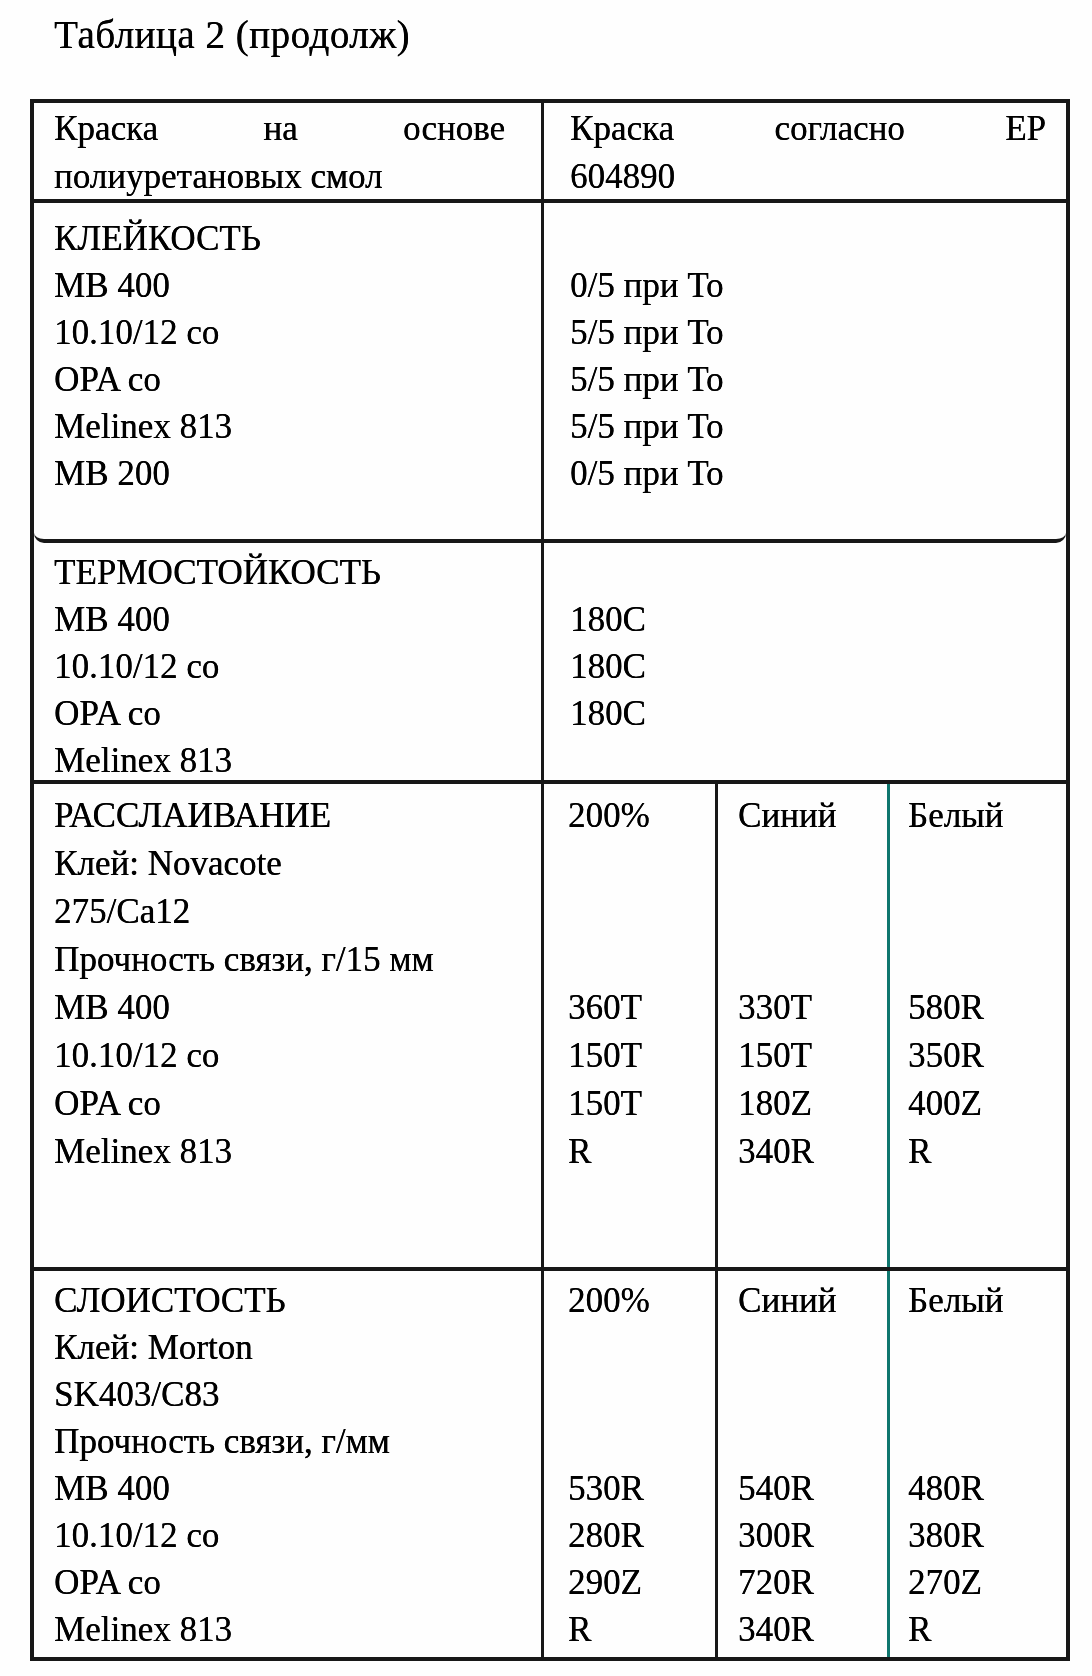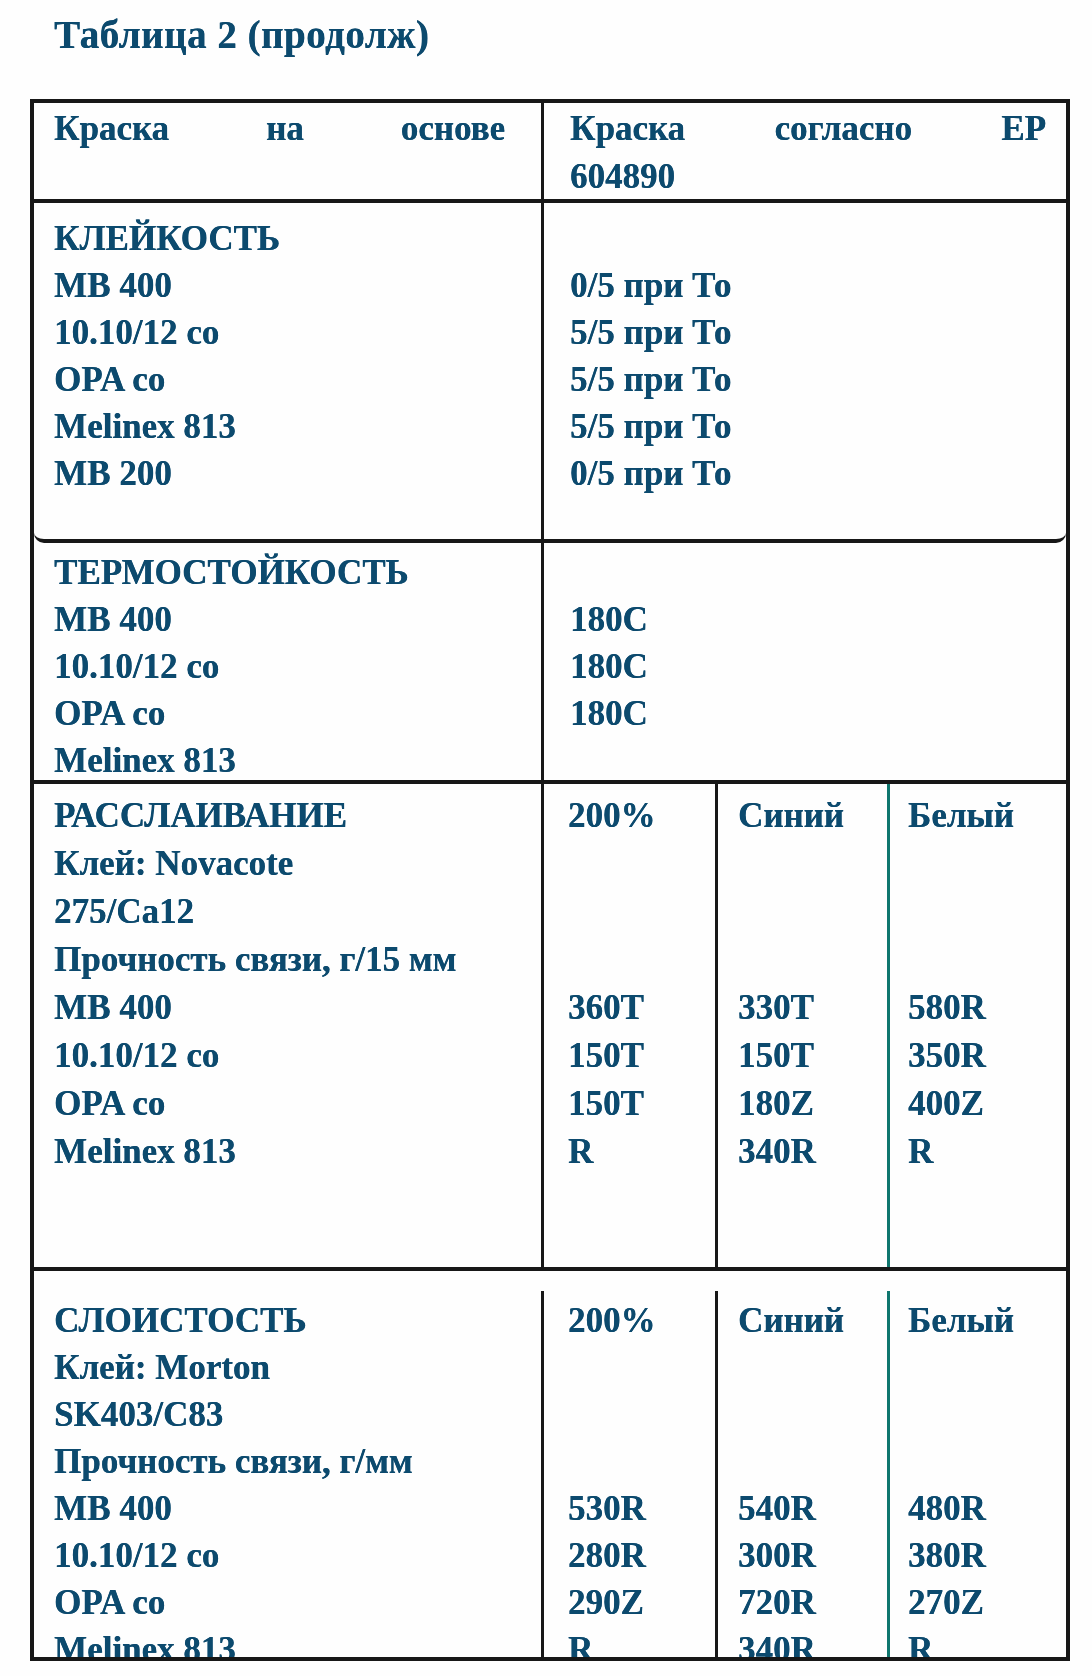--- a/index.html
+++ b/index.html
@@ -1,34 +1,33 @@
 <!DOCTYPE html>
 <html><head>
 <meta charset="utf-8">
 <style>
   * { margin:0; padding:0; box-sizing:border-box; }
   html,body { background:#ffffff; }
   .page {
     width:1092px; height:1676px; position:relative; background:#fefefe;
-    font-family:"Liberation Serif","DejaVu Serif",serif; color:#0c4a6e;
+    font-family:"Liberation Serif","DejaVu Serif",serif; color:#000000;
     text-shadow:0.35px 0.35px 0 currentColor;
-    font-weight:bold;
   }
   .title { position:absolute; left:54px; top:12px; font-size:39px; letter-spacing:0.5px; white-space:nowrap; }
   .tbl {
     position:absolute; left:30px; top:99px; width:1040px; height:1562px;
     border:4px solid #171717; display:flex; flex-direction:column; background:#fefefe;
   }
   .sec { display:flex; border-bottom:4px solid #171717; overflow:hidden; }
   .sec.last { border-bottom:none; }
   .sec-h  { flex:0 0 100px; }
   .sec-1  { flex:0 0 340px;border-radius:10px; }
   .sec-2  { flex:0 0 241px; }
   .sec-3  { flex:0 0 487px; }
-  .sec-4  { flex:1 1 auto;margin-top:20px; }
+  .sec-4  { flex:1 1 auto; }
   .col { height:100%; }
   .c1 { width:510px; border-right:3px solid #171717; padding-left:20px; padding-right:10px; }
   .c1.hdr { padding-right:36px; }
   .cw { flex:1 1 auto; padding-left:26px; padding-right:20px; }
   .c2 { width:174px; border-right:3px solid #171717; padding-left:24px; padding-right:4px; }
   .c3 { width:172px; border-right:3px solid #0f766e; padding-left:20px; padding-right:4px; }
   .c4 { flex:1 1 auto; padding-left:18px; padding-right:4px; }
   .sec-h .col { padding-top:2px; }
   .sec-1 .col { padding-top:12px; }
   .sec-2 .col { padding-top:6px; }
@@ -52,20 +51,21 @@
 
   <div class="tbl">
 
     <div class="sec sec-h">
       <div class="col c1 hdr">
         <div class="jline">
           <span>Краска</span>
           <span>на</span>
           <span>основе</span>
         </div>
+        <div class="line">полиуретановых смол</div>
       </div>
       <div class="col cw">
         <div class="jline">
           <span>Краска</span>
           <span>согласно</span>
           <span>ЕР</span>
         </div>
         <div class="line">604890</div>
       </div>
     </div>

